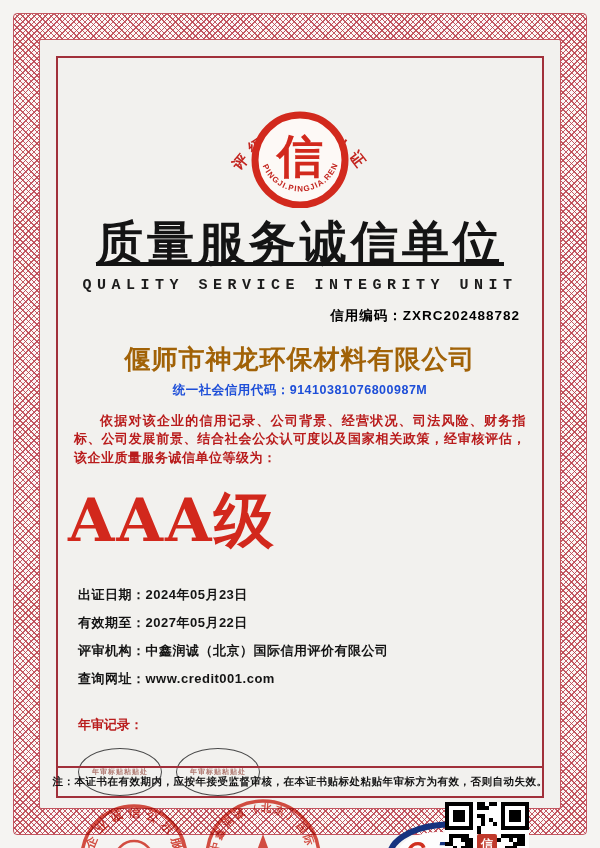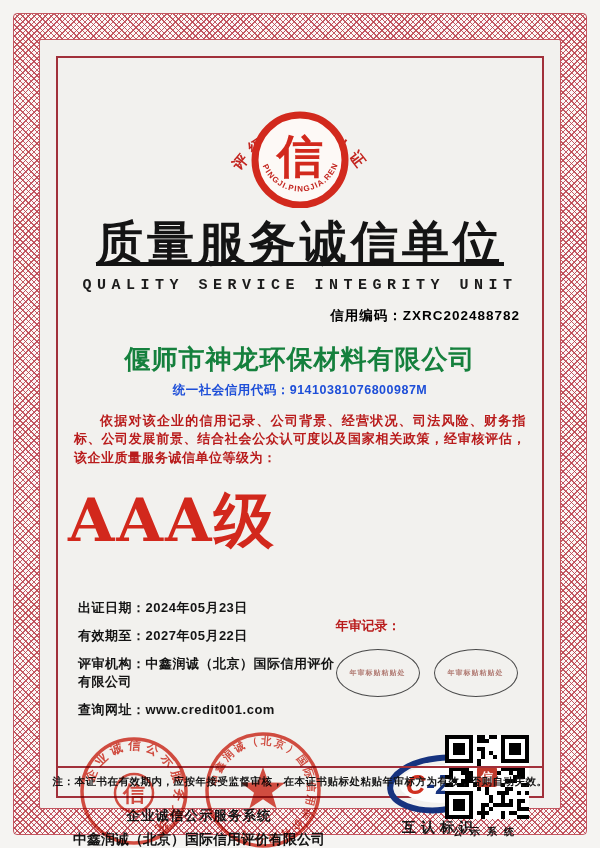--- a/index.html
+++ b/index.html
@@ -49,38 +49,38 @@
     font-size:15px;font-weight:700;color:#1c1c1c;letter-spacing:5.5px;
     white-space:nowrap;
     font-family:Liberation Mono, monospace;
   }
   .credit-line{
     text-align:right;padding-right:12px;margin-top:13px;
     font-size:13.5px;font-weight:700;color:#000000;letter-spacing:1px;
   }
   .company{
     text-align:center;margin-top:17px;
-    font-size:26px;font-weight:900;color:#15803d;letter-spacing:1px;
+    font-size:26px;font-weight:900;color:#a16207;letter-spacing:1px;
   }
   .uscc{
     text-align:center;margin-top:5px;
     font-size:12.5px;font-weight:700;color:#1d4ed8;letter-spacing:.5px;
   }
   .body-text{
     margin:13px 6px 0;
     font-size:13px;font-weight:700;color:#b91c1c;line-height:1.42;
     text-indent:2em;text-align:justify;letter-spacing:.5px;
   }
   .grade{
     text-align:left;margin-top:14px;
     font-size:60px;font-weight:900;color:#d2281c;
     font-family:"DejaVu Serif","Liberation Serif",serif;
     letter-spacing:2px;
   }
-  .info-row{display:flex;margin-top:37px;padding:0 10px;}
+  .info-row{display:flex;margin-top:24px;padding:0 10px;flex-direction:column;}
   .info-col{flex:0 0 58%;}
   .info-line{font-size:13px;font-weight:700;color:#141414;margin-bottom:10px;letter-spacing:.5px;}
   .review-col{flex:1;padding-top:18px;}
   .review-label{font-size:13px;font-weight:700;color:#b91c1c;}
   .stickers{display:flex;gap:14px;margin-top:14px;}
   .sticker{
     width:82px;height:46px;border:1.5px solid #4a4a4a;border-radius:50%;
     display:flex;align-items:center;justify-content:center;
     font-size:7px;color:#b07a72;font-weight:700;letter-spacing:1px;
   }

